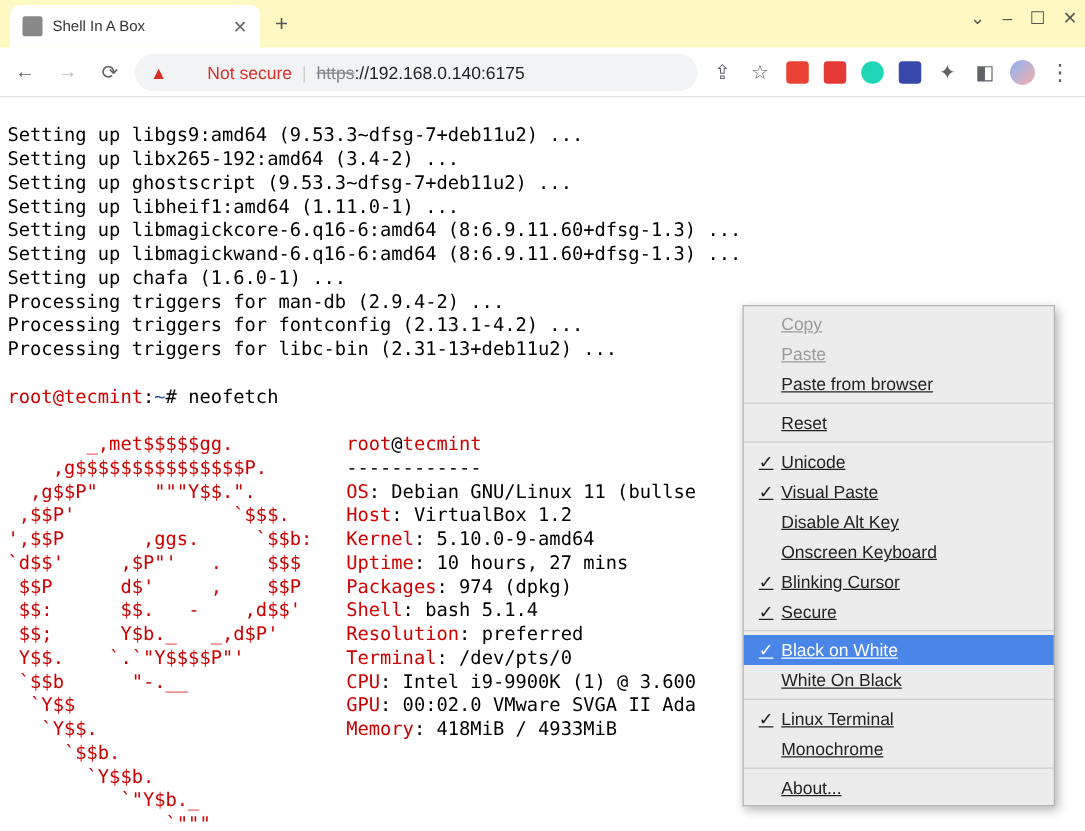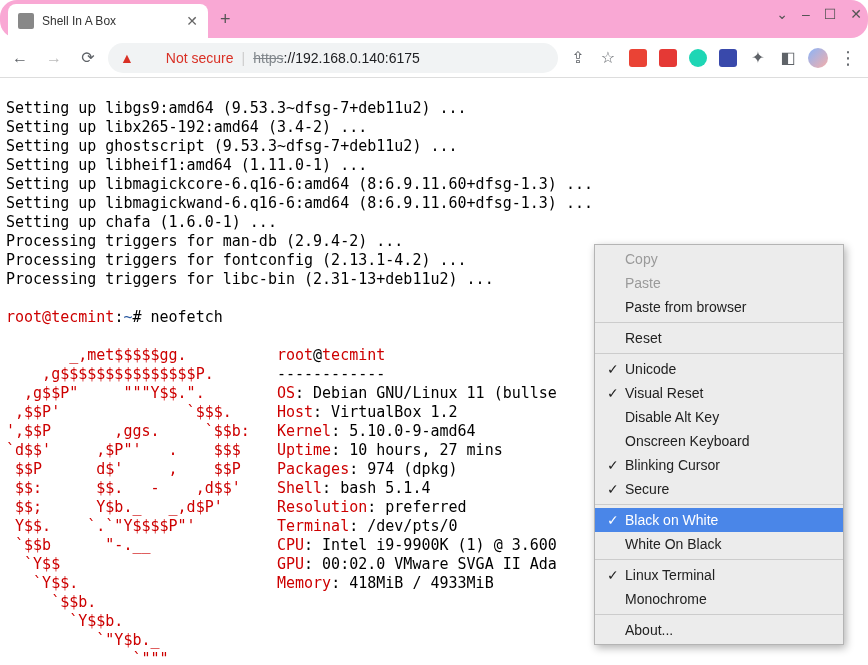--- a/index.html
+++ b/index.html
@@ -1,17 +1,17 @@
 <!DOCTYPE html>
 <html><head>
 <meta charset="utf-8">
 <style>
   * { margin:0; padding:0; box-sizing:border-box; }
   body { font-family: Arial, sans-serif; width:868px; height:665px; overflow:hidden; background:#fff; }
-  .titlebar { height:38px; background:#f9a8d4; display:flex; align-items:flex-end; position:relative;border-radius:17px; }
+  .titlebar { height:38px; background:#fef9c3; display:flex; align-items:flex-end; position:relative; }
   .tab { background:#fff; height:34px; margin-left:8px; border-radius:8px 8px 0 0; display:flex; align-items:center; padding:0 10px; gap:8px; position:relative; min-width:200px; }
   .tab-favicon { width:16px; height:16px; background:#888; border-radius:2px; }
   .tab-title { font-size:12px; color:#333; flex:1; }
   .tab-close { color:#666; font-size:14px; cursor:pointer; }
   .new-tab { color:#555; font-size:18px; margin:0 12px 8px 12px; cursor:pointer; }
   .win-controls { position:absolute; right:6px; top:6px; display:flex; gap:14px; color:#555; }
   .win-btn { font-size:14px; cursor:pointer; }
   .toolbar { height:40px; background:#fff; display:flex; align-items:center; padding:0 6px; gap:6px; border-bottom:1px solid #ddd; }
   .nav-btn { width:28px; height:28px; display:flex; align-items:center; justify-content:center; color:#5f6368; cursor:pointer; font-size:16px; border-radius:50%; }
   .nav-btn.disabled { color:#bbb; }
@@ -24,21 +24,21 @@
   .tb-icons { display:flex; align-items:center; gap:10px; padding:0 4px; }
   .tb-icon { width:20px; height:20px; display:flex; align-items:center; justify-content:center; cursor:pointer; }
   .ext-g{width:18px;height:18px;border-radius:3px;}
   .avatar{width:20px;height:20px;border-radius:50%;background:linear-gradient(135deg,#8ab4f8,#f6aea9);}
   .menu-dots{font-size:18px;color:#5f6368;}
   .terminal { font-family:"DejaVu Sans Mono","Liberation Mono",monospace; font-size:15px; line-height:19px; white-space:pre; padding:2px 6px; color:#000; background:#fff; position:relative; }
   .r{color:#cd0000;font-weight:normal;}
   .pb{color:#2c5aa0;}
   .dots{color:#cd0000;}
   .context-menu{position:absolute;right:24px;top:244px;width:250px;background:#ececec;border:1px solid #b4b4b4;box-shadow:2px 3px 8px rgba(0,0,0,0.3);font-size:14px;padding:2px 0;}
-  .cm-item{padding:4px 12px;color:#222;cursor:default;display:flex;align-items:center;gap:6px;}
+  .cm-item{padding:4px 12px;color:#222;cursor:default;display:flex;align-items:center;gap:6px;text-decoration:underline;}
   .cm-item.disabled{color:#9a9a9a;}
   .cm-sep{height:1px;background:#ccc;margin:3px 0;}
   .cm-check{width:12px;display:inline-block;}
   .cm-item.selected{background:#4a86e8;color:#fff;}
 </style>
 </head>
 <body>
 
 <div class="titlebar">
   <div class="tab">
@@ -116,21 +116,21 @@
       <span class="cm-check"></span>
       <span>Reset</span>
     </div>
     <div class="cm-sep"></div>
     <div class="cm-item">
       <span class="cm-check">✓</span>
       <span>Unicode</span>
     </div>
     <div class="cm-item">
       <span class="cm-check">✓</span>
-      <span>Visual Reset</span>
+      <span>Visual Paste</span>
     </div>
     <div class="cm-item">
       <span class="cm-check"></span>
       <span>Disable Alt Key</span>
     </div>
     <div class="cm-item">
       <span class="cm-check"></span>
       <span>Onscreen Keyboard</span>
     </div>
     <div class="cm-item">

